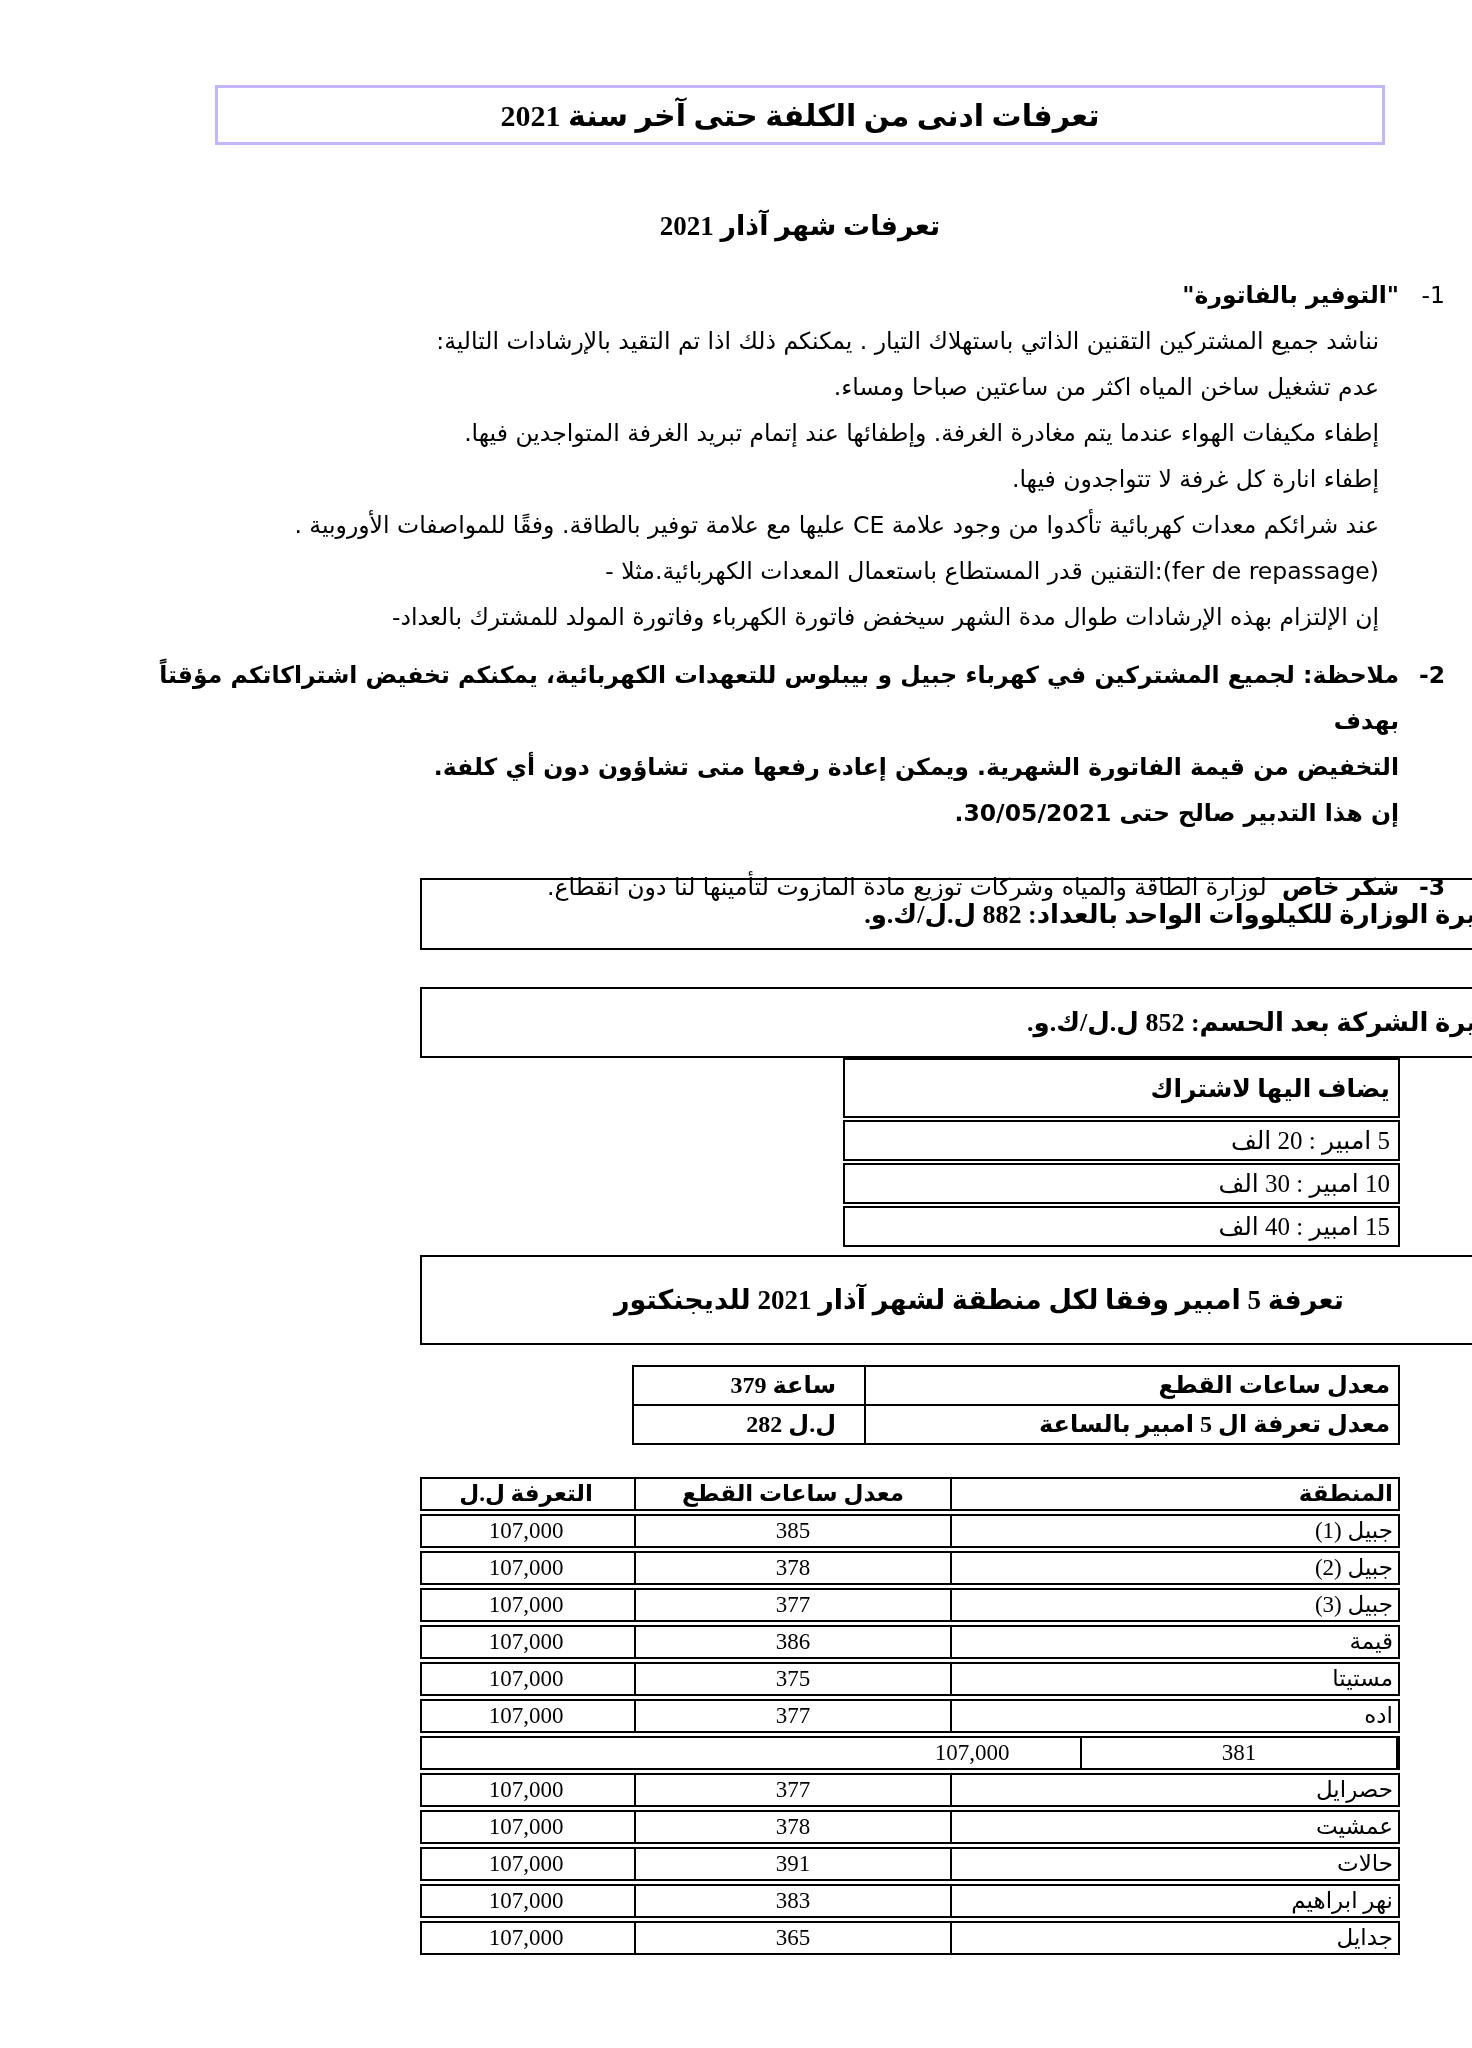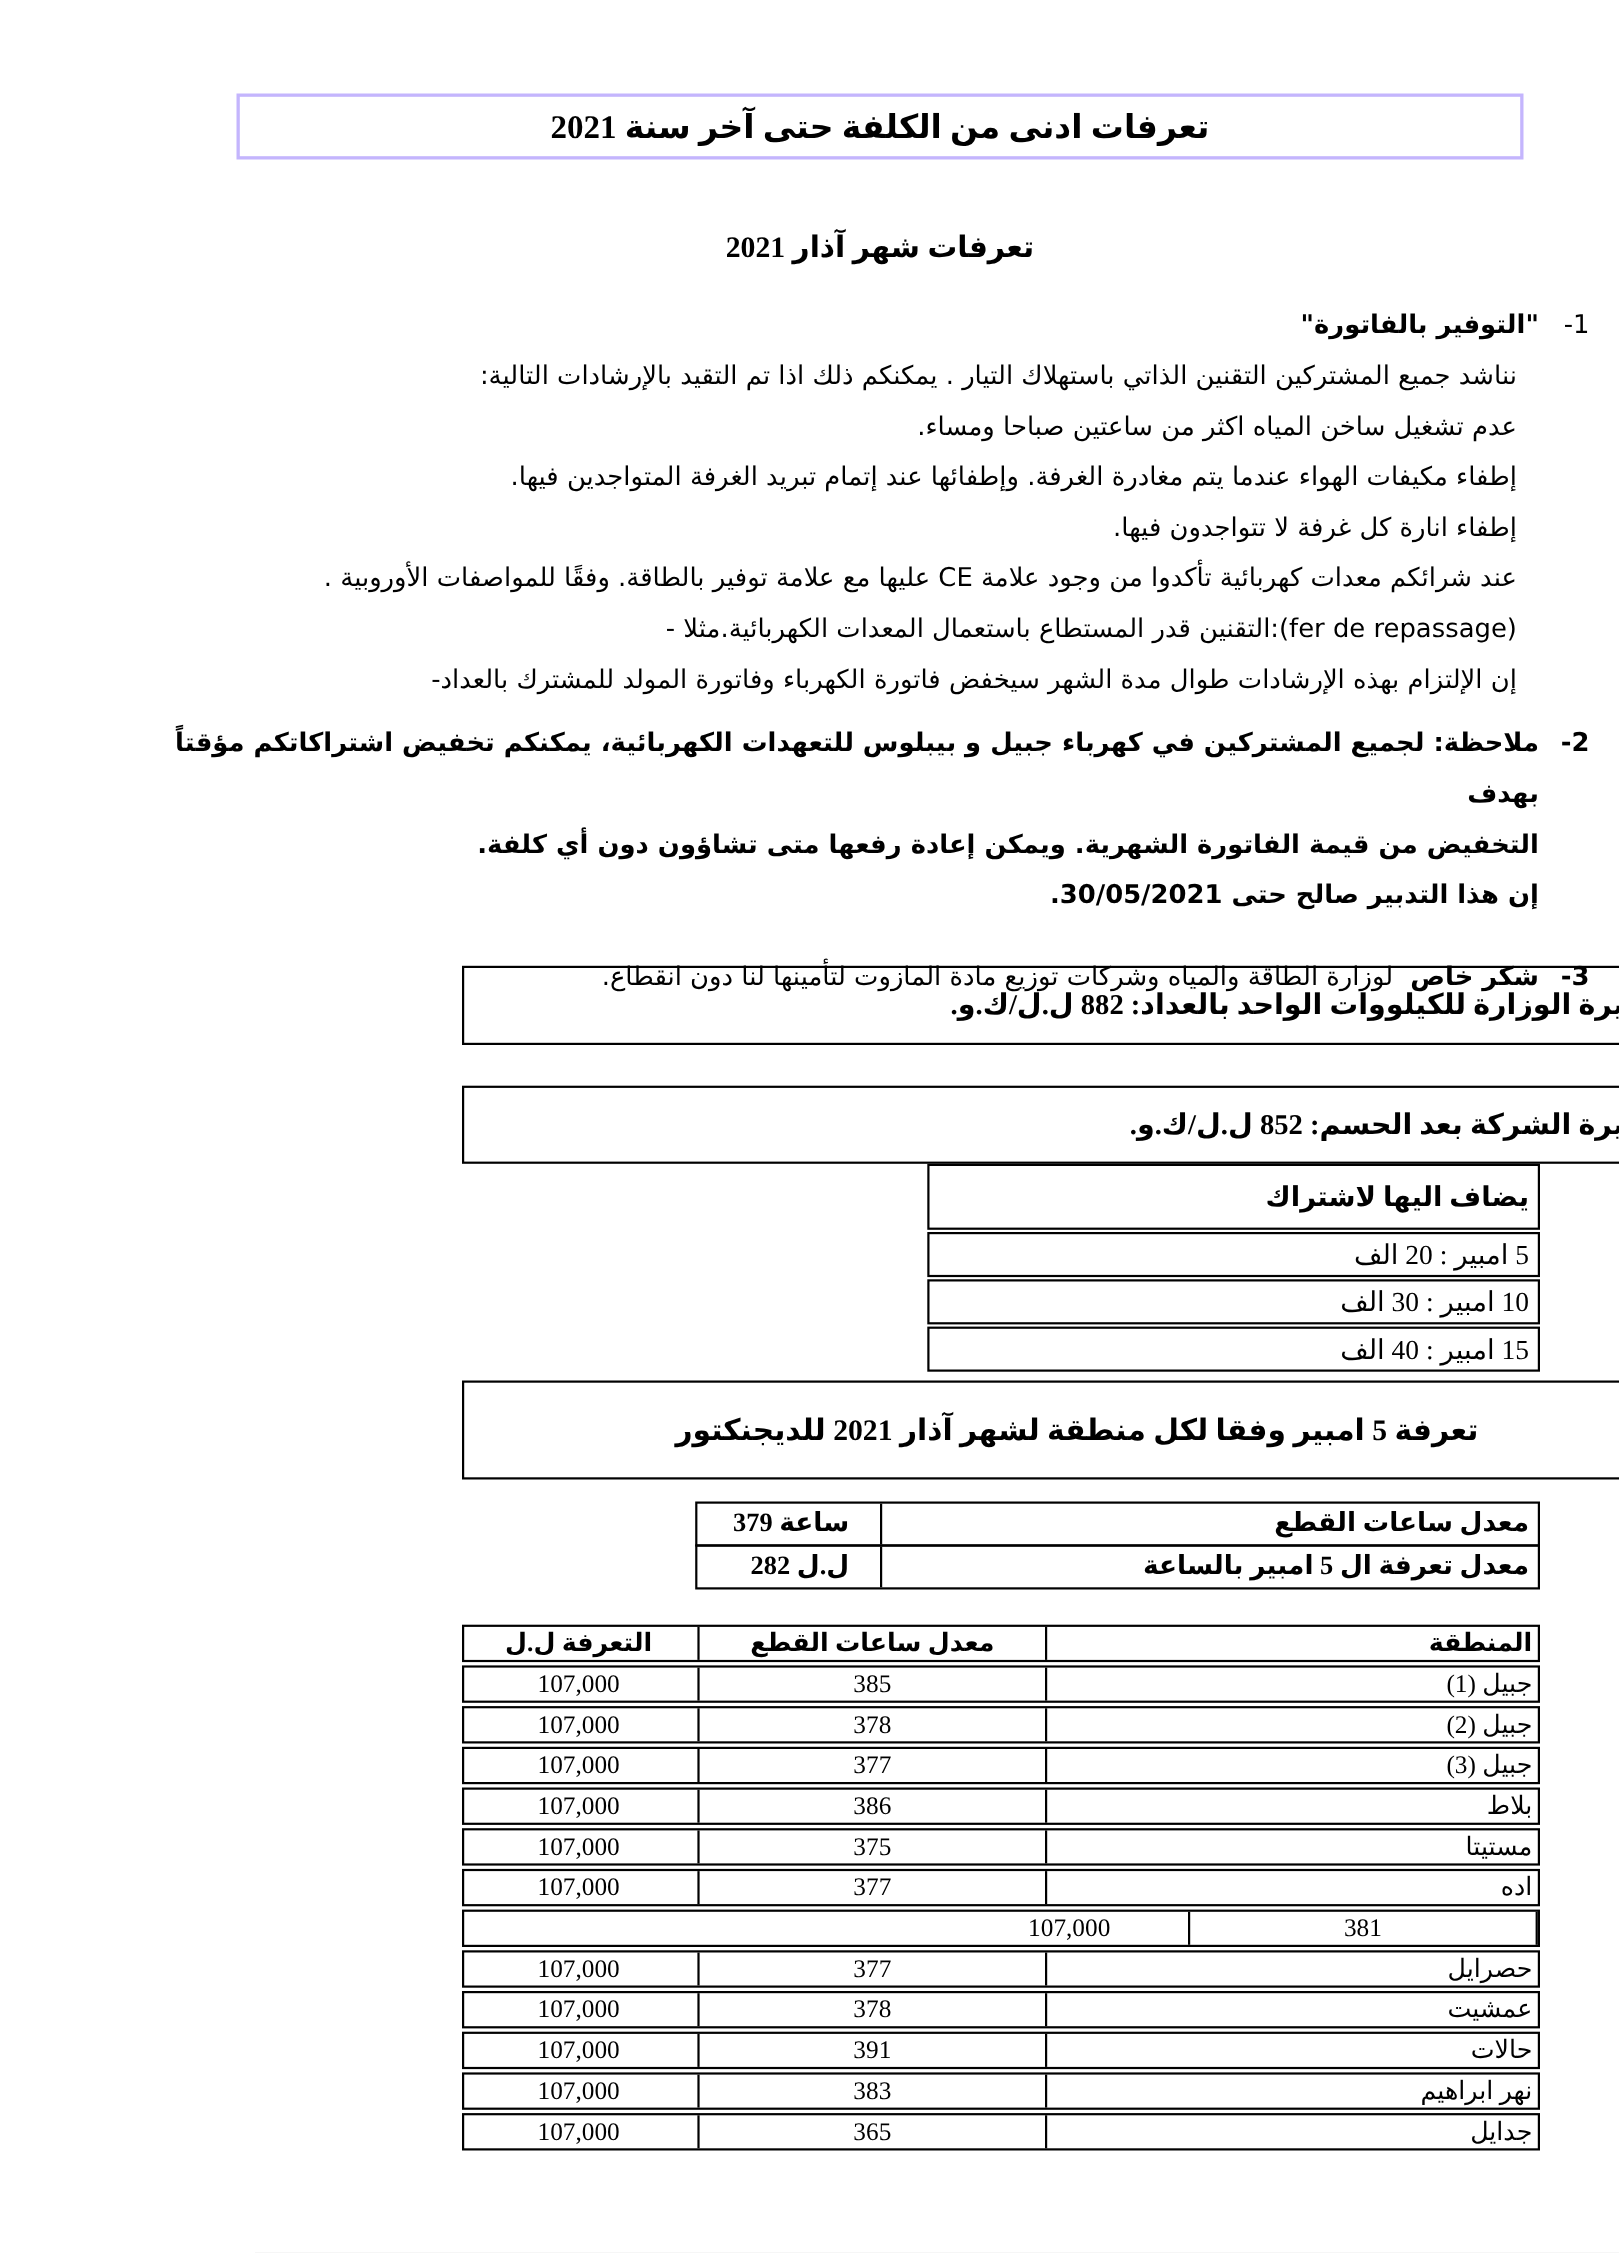--- a/index.html
+++ b/index.html
@@ -73,21 +73,21 @@
   
   .summary-table { position:absolute; left:632px; top:1365px; width:768px; }
   .s-row {
     display:flex; height:41px; border:2px solid #000;
     font-family:"Liberation Serif","DejaVu Sans",serif;
     font-weight:bold; font-size:24px;
   }
   .s-row + .s-row { margin-top:-2px; }
   .s-label { flex:1 1 auto; text-align:right; padding-right:8px; line-height:37px; }
   .s-value {
-    width:168px; flex:0 0 auto; border-right:2px solid #000;
+    width:232px; flex:0 0 auto; border-right:2px solid #000;
     text-align:right; padding-right:28px; line-height:37px;
   }
 
   
   .regions-table { position:absolute; left:420px; top:1477px; width:980px; }
   .t-row {
     display:flex; align-items:stretch;
     border:2px solid #000; height:34px; margin-bottom:3px;
     font-family:"Liberation Serif","DejaVu Sans",serif;
     font-size:23px;
@@ -190,21 +190,21 @@
       <div class="c-region">جبيل (2)</div>
       <div class="c-hours">378</div>
       <div class="c-tariff">107,000</div>
     </div>
     <div class="t-row">
       <div class="c-region">جبيل (3)</div>
       <div class="c-hours">377</div>
       <div class="c-tariff">107,000</div>
     </div>
     <div class="t-row">
-      <div class="c-region">بلاط</div>
+      <div class="c-region">قيمة</div>
       <div class="c-hours">386</div>
       <div class="c-tariff">107,000</div>
     </div>
     <div class="t-row">
       <div class="c-region">مستيتا</div>
       <div class="c-hours">375</div>
       <div class="c-tariff">107,000</div>
     </div>
     <div class="t-row">
       <div class="c-region">اده</div>

